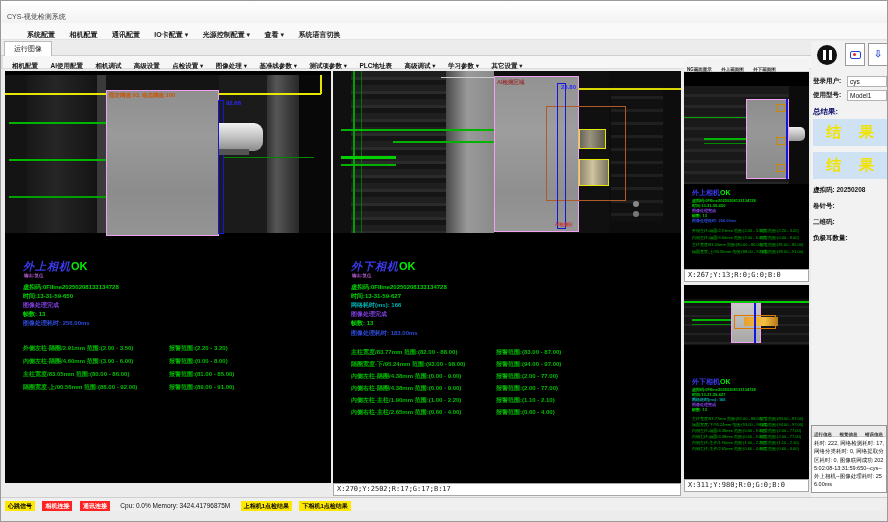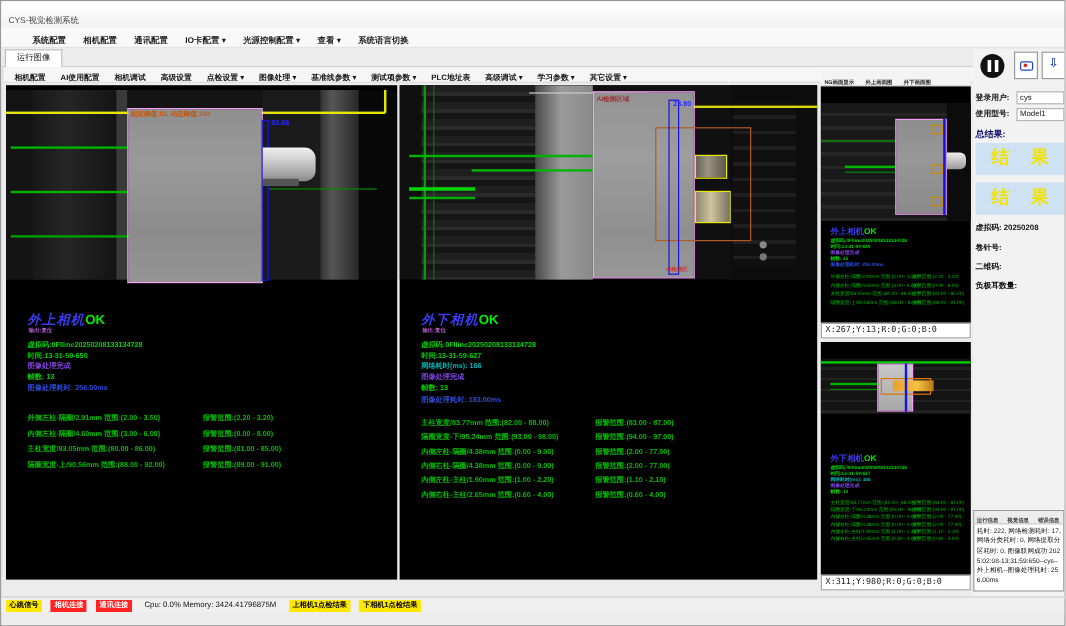--- a/index.html
+++ b/index.html
@@ -219,20 +219,21 @@
       </div>
     <div class="mrow" style="top:325px;">
         <span class="nm">内侧左柱-主柱/1.90mm 范围:(1.00 - 2.20)</span>
         <span class="wn" style="left:163px;">报警范围:(1.10 - 2.10)</span>
       </div>
     <div class="mrow" style="top:337px;">
         <span class="nm">内侧右柱-主柱/2.65mm 范围:(0.60 - 4.00)</span>
         <span class="wn" style="left:163px;">报警范围:(0.60 - 4.00)</span>
       </div>
   </div>
+  <div class="coordbar" style="left:332px;top:482px;width:348px;">X:270;Y:2502;R:17;G:17;B:17</div>
 
   <div class="abs" style="left:683px;top:58px;width:125px;height:433px;">
     <div class="thumbtabs" style="left:0;top:0;width:125px;">
       <span class="thumbtab">NG画面显示</span>
       <span class="thumbtab">外上画面图</span>
       <span class="thumbtab">外下画面图</span>
     </div>
 
     <div class="view" style="left:0;top:13px;width:125px;height:197px;">
       <div class="abs" style="left:0;top:14px;width:125px;height:98px;background:repeating-linear-gradient(180deg,#191919 0 8px,#262626 8px 11px);">

